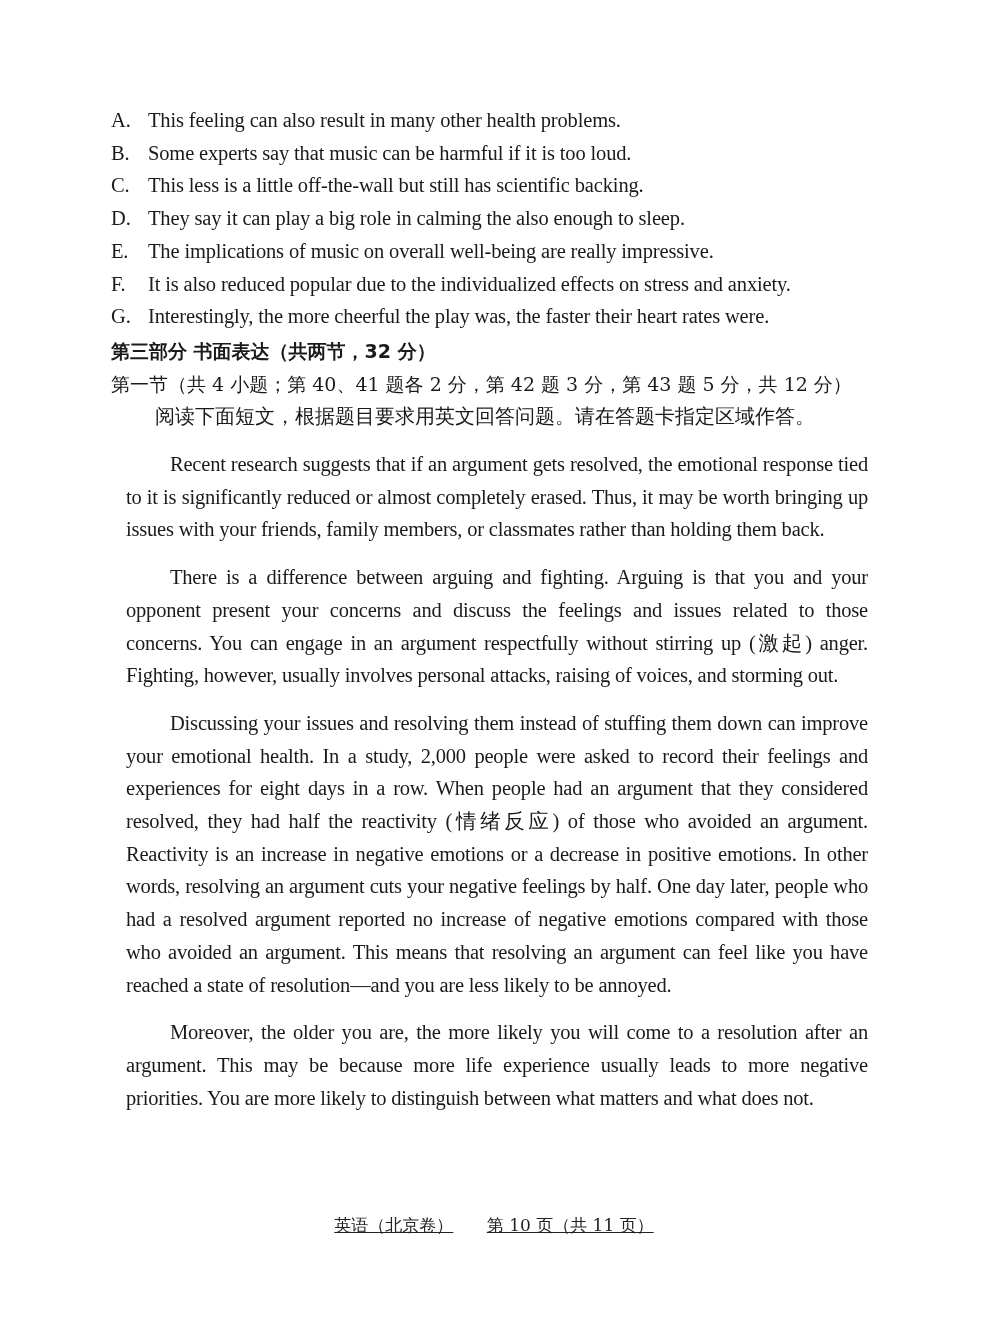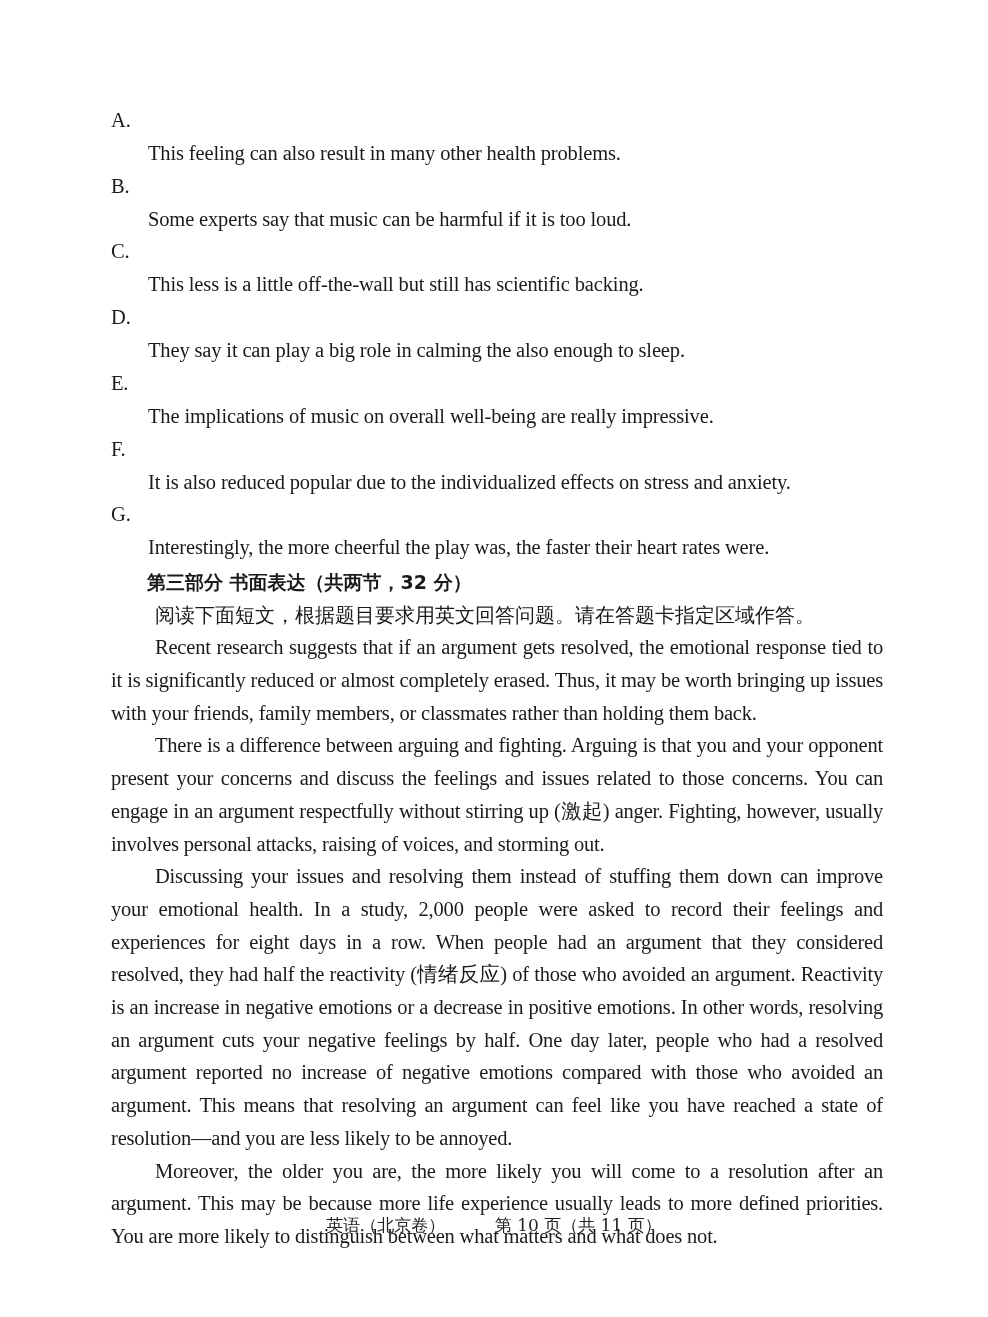--- a/index.html
+++ b/index.html
@@ -2,28 +2,28 @@
 <html><head>
 <meta charset="utf-8">
 <style>
   html, body { margin: 0; padding: 0; background: #ffffff; }
   body { width: 988px; height: 1317px; position: relative; overflow: hidden;
          font-family: "Liberation Serif", "DejaVu Serif", serif; color: #1a1a1a; }
   .page { position: absolute; left: 111px; top: 104px; width: 772px; }
   .line { font-size: 20.5px; line-height: 32.7px; white-space: nowrap; letter-spacing: -0.15px; }
   .opt { display: flex; }
   .opt .lbl { width: 37px; flex: none; }
-  .opt .txt { flex: 1; margin-top: 33px; }
-  .heading { font-weight: bold; font-family: "DejaVu Sans", "Liberation Sans", sans-serif; font-size: 19px; line-height: 32.7px; margin-top: 2px; margin-left: 36px; }
+  .opt .txt { flex: 1; }
+  .heading { font-weight: bold; font-family: "DejaVu Sans", "Liberation Sans", sans-serif; font-size: 19px; line-height: 32.7px; margin-top: 2px; }
   .sub { font-family: "DejaVu Serif", "Liberation Serif", serif; font-size: 19px; line-height: 32.7px; white-space: nowrap; }
   .instr { font-family: "DejaVu Serif", "Liberation Serif", serif; font-size: 20px; line-height: 32.7px; text-indent: 44px; }
-  .para { font-size: 20.5px; line-height: 32.7px; text-align: justify; text-indent: 44px; margin: 0; letter-spacing: -0.2px; }
+  .para { font-size: 20.5px; line-height: 32.7px; text-align: justify; text-indent: 44px; margin: 15px; letter-spacing: -0.2px; }
   .footer { position: absolute; top: 1214px; left: 0; width: 988px; text-align: center;
             font-family: "DejaVu Serif", "Liberation Serif", serif; font-size: 17px; color: #222; }
-  .footer span { margin: 0 22px; }
+  .footer span { margin: 0 14px; text-decoration: underline; }
 </style>
 </head>
 <body>
 
 <div class="page">
   <div>
     <div class="line opt">
         <span class="lbl">A.</span>
         <span class="txt">This feeling can also result in many other health problems.</span>
       </div>
@@ -47,26 +47,27 @@
         <span class="lbl">F.</span>
         <span class="txt">It is also reduced popular due to the individualized effects on stress and anxiety.</span>
       </div>
     <div class="line opt">
         <span class="lbl">G.</span>
         <span class="txt">Interestingly, the more cheerful the play was, the faster their heart rates were.</span>
       </div>
   </div>
 
   <div class="heading">第三部分 书面表达（共两节，32 分）</div>
+  <div class="sub">第一节（共 4 小题；第 40、41 题各 2 分，第 42 题 3 分，第 43 题 5 分，共 12 分）</div>
   <div class="instr">阅读下面短文，根据题目要求用英文回答问题。请在答题卡指定区域作答。</div>
 
   <div>
     <p class="para">Recent research suggests that if an argument gets resolved, the emotional response tied to it is significantly reduced or almost completely erased. Thus, it may be worth bringing up issues with your friends, family members, or classmates rather than holding them back.</p>
     <p class="para">There is a difference between arguing and fighting. Arguing is that you and your opponent present your concerns and discuss the feelings and issues related to those concerns. You can engage in an argument respectfully without stirring up (激起) anger. Fighting, however, usually involves personal attacks, raising of voices, and storming out.</p>
     <p class="para">Discussing your issues and resolving them instead of stuffing them down can improve your emotional health. In a study, 2,000 people were asked to record their feelings and experiences for eight days in a row. When people had an argument that they considered resolved, they had half the reactivity (情绪反应) of those who avoided an argument. Reactivity is an increase in negative emotions or a decrease in positive emotions. In other words, resolving an argument cuts your negative feelings by half. One day later, people who had a resolved argument reported no increase of negative emotions compared with those who avoided an argument. This means that resolving an argument can feel like you have reached a state of resolution—and you are less likely to be annoyed.</p>
-    <p class="para">Moreover, the older you are, the more likely you will come to a resolution after an argument. This may be because more life experience usually leads to more defined priorities. You are more likely to distinguish between what matters and what does not.</p>
+    <p class="para">Moreover, the older you are, the more likely you will come to a resolution after an argument. This may be because more life experience usually leads to more negative priorities. You are more likely to distinguish between what matters and what does not.</p>
   </div>
 </div>
 
 <div class="footer">
   <span>英语（北京卷）</span>
   <span>第 10 页（共 11 页）</span>
 </div>
 
 </body></html>

